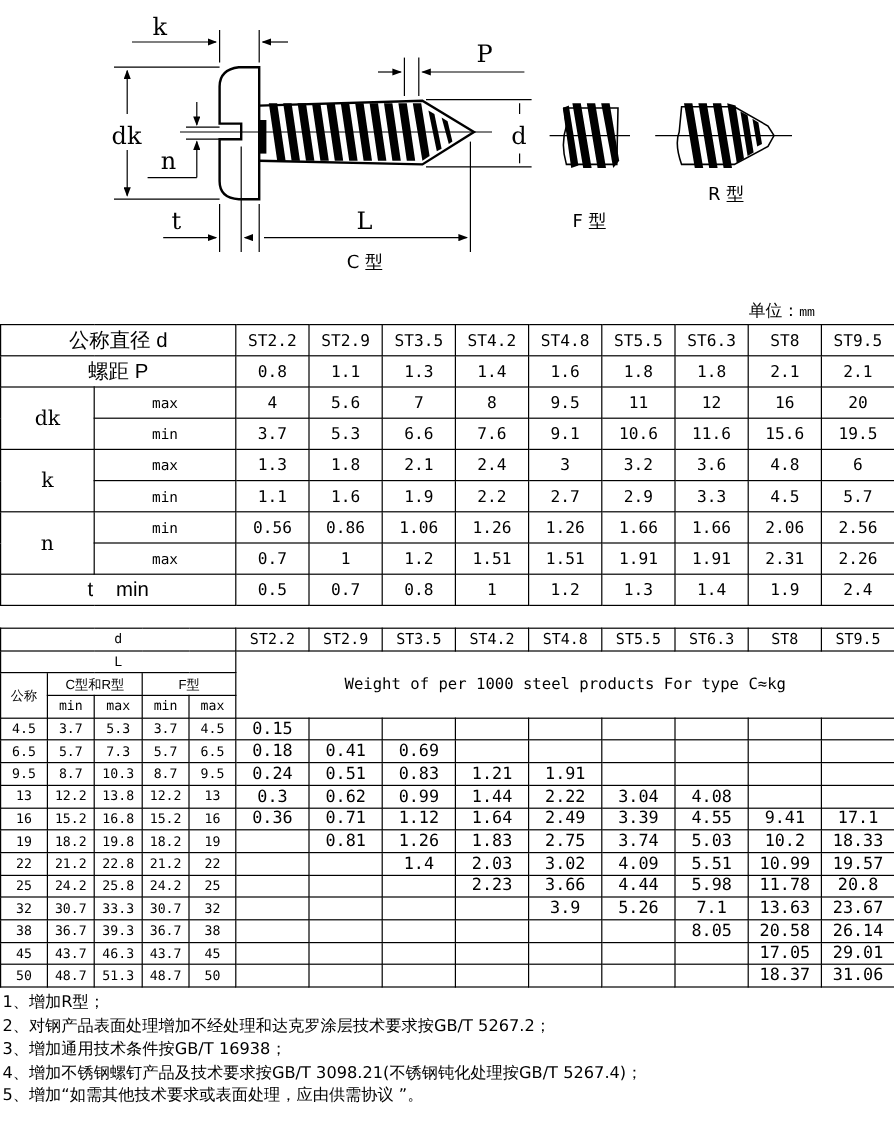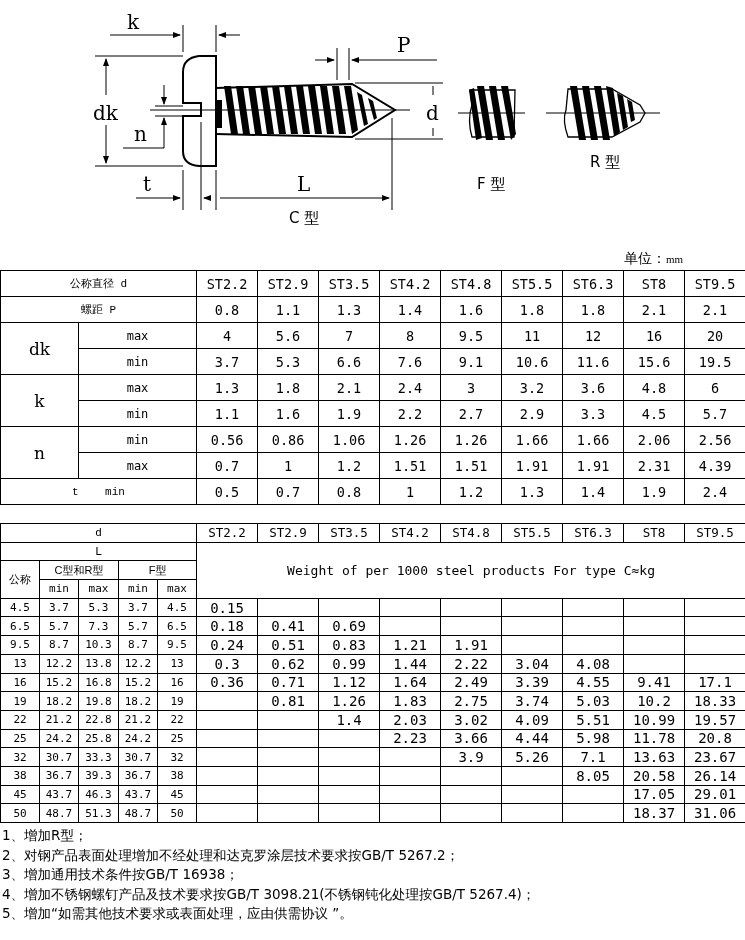--- a/index.html
+++ b/index.html
@@ -1,28 +1,28 @@
 <!DOCTYPE html>
 <html><head>
 <meta charset="utf-8">
 <style>
   html, body { margin:0; padding:0; background:#ffffff; }
   body { width:745px; height:940px; position:relative; overflow:hidden;
          font-family:"DejaVu Sans Mono","Liberation Mono",monospace; color:#000; }
   svg.drawing { position:absolute; left:0; top:0; }
   .lbl { position:absolute; font-family:"DejaVu Serif","Liberation Serif",serif; font-size:20px; line-height:1; }
   .lbl-sm { position:absolute; font-family:"DejaVu Sans","Liberation Sans",sans-serif; font-size:15px; line-height:1; }
-  .unit { position:absolute; left:624px; top:250px; font-size:14px; font-family:Liberation Serif, serif;text-align:center; }
+  .unit { position:absolute; left:624px; top:250px; font-size:14px; font-family:Liberation Mono, monospace;text-align:center; }
   .unit span.mm { font-size:11px; }
   table { border-collapse:collapse; position:absolute; table-layout:fixed; }
   td { border:1px solid #000; padding:0; text-align:center; vertical-align:middle;
        font-family:"DejaVu Sans Mono","Liberation Mono",monospace; white-space:nowrap; overflow:hidden; }
   #spec-table { left:0; top:270px; width:745px; }
   #spec-table td { height:25px; font-size:13.5px; }
-  #spec-table td.head { font-family:Liberation Mono, monospace; font-size:11px; }
+  #spec-table td.head { font-family:Liberation Sans, sans-serif; font-size:17px; }
   #spec-table td.sub { font-size:12px; }
   #weight-table { left:0; top:523px; width:745px; }
   #weight-table td { height:17.7px; font-size:12.5px; }
   #weight-table td.small { font-size:11px; }
   #weight-table td.note { font-size:13px; }
   #weight-table td.val { font-size:14px; }
   .notes { position:absolute; left:2px; top:826px; font-family:"DejaVu Sans","Liberation Sans",sans-serif;
            font-size:13.5px; line-height:19.6px; }
   .notes div { white-space:nowrap; }
 </style>
@@ -236,21 +236,21 @@
       <tr>
         <td class="sub">max</td>
         <td>0.7</td>
         <td>1</td>
         <td>1.2</td>
         <td>1.51</td>
         <td>1.51</td>
         <td>1.91</td>
         <td>1.91</td>
         <td>2.31</td>
-        <td>4.39</td>
+        <td>2.26</td>
       </tr>
       <tr>
         <td colspan="2" class="head" style="white-space:pre">t    min</td>
         <td>0.5</td>
         <td>0.7</td>
         <td>0.8</td>
         <td>1</td>
         <td>1.2</td>
         <td>1.3</td>
         <td>1.4</td>

